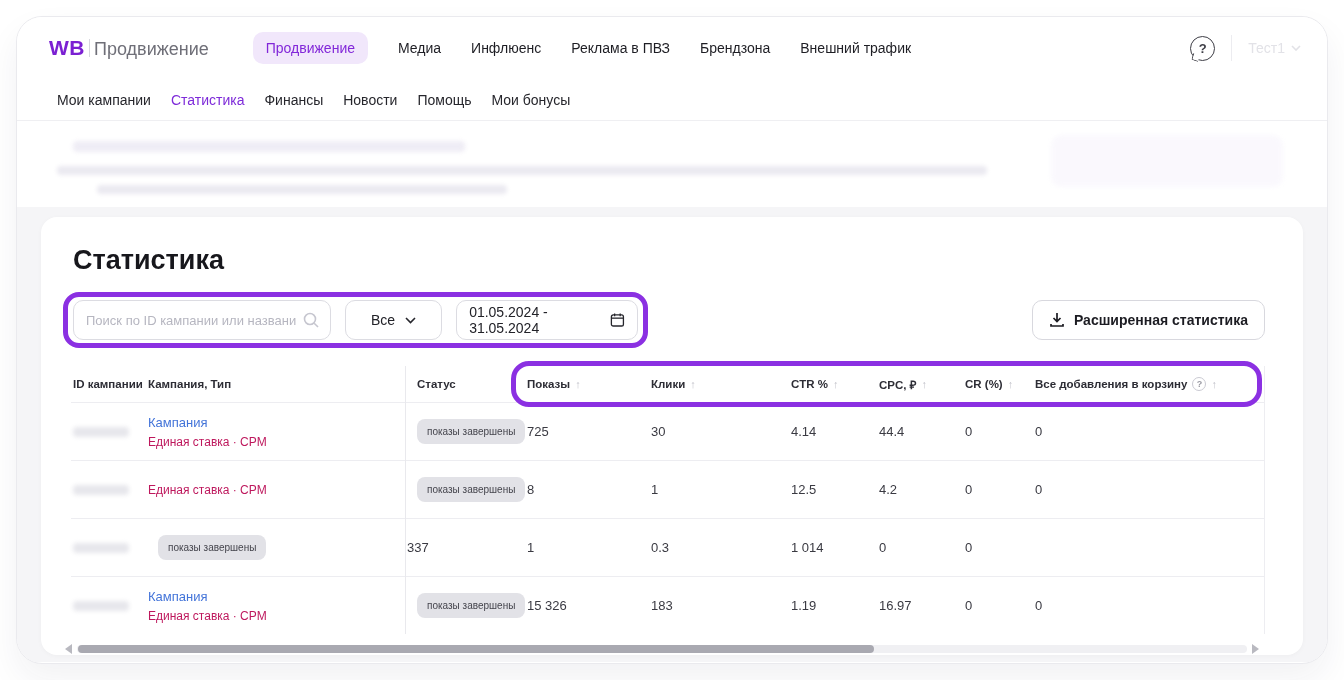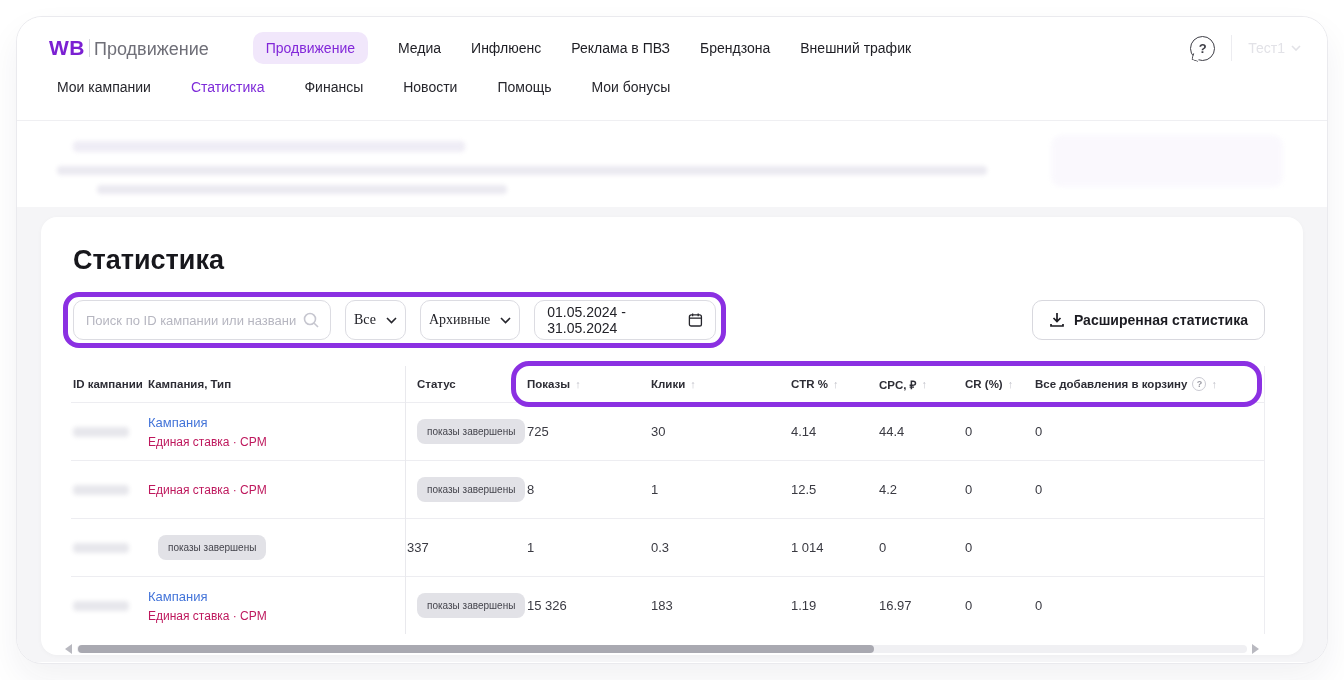--- a/index.html
+++ b/index.html
@@ -20,21 +20,21 @@
   .mainnav .item.pill{ background:#f1e7fb; color:#8227d9; padding:8px 13px; border-radius:10px; }
   .topbar-right{ margin-left:auto; display:flex; align-items:center; gap:16px; }
   .help{ width:25px; height:25px; border:1.7px solid #3e3e46; border-radius:50%;
     display:flex; align-items:center; justify-content:center; font-size:13px; font-weight:bold; color:#3e3e46; position:relative; }
   .help::after{ content:""; position:absolute; left:1px; bottom:-1px; width:6px; height:6px; background:#fff;
     border-left:1.7px solid #3e3e46; border-bottom:1.7px solid #3e3e46; transform:rotate(18deg); border-bottom-left-radius:2px; }
   .vdiv{ width:1px; height:26px; background:#ececf0; }
   .user{ display:flex; align-items:center; gap:6px; color:#e2e2e7; font-size:14px; }
 
   
-  .subnav{ display:flex; gap:40px; height:42px; padding-left:40px;
+  .subnav{ display:flex; align-items:center; gap:20px; height:42px; padding-left:40px;
     font-size:14px; color:#26262c; background:#fff; border-bottom:1px solid #efeff2; }
   .subnav .item{ cursor:pointer; }
   .subnav .item.active{ color:#7e2bd9; }
 
   
   .content{ background:#f5f5f7; height:calc(100% - 105px); }
 
   .banner{ background:#fff; height:86px; position:relative; padding:16px 26px 0 40px; }
   .ghost{ filter:blur(2px); opacity:.42; }
   .gbar{ background:#cfccdd; border-radius:4px; height:9px; }
@@ -51,21 +51,21 @@
   .filter-row{ display:flex; align-items:center; margin:24px 38px 0 32px; }
   .filter-group{ display:flex; align-items:center; gap:14px; position:relative; }
   .annotate{ position:absolute; border:5px solid #8b30e2; border-radius:16px; pointer-events:none; }
   .annotate.filters{ left:-10px; right:-10px; top:-8px; bottom:-8px; }
   .ctl{ height:40px; border:1px solid #dcdce2; border-radius:10px; background:#fff;
     display:flex; align-items:center; font-size:14px; color:#222228; }
   .search{ width:258px; padding:0 34px 0 12px; position:relative; }
   .search input{ border:0; outline:0; width:100%; font-size:13px; font-family:inherit; color:#222; background:transparent; }
   .search input::placeholder{ color:#b6b6c0; }
   .search .mag{ position:absolute; right:10px; top:10px; }
-  .select{ padding:0 8px; gap:10px; cursor:pointer;font-family:Liberation Serif, serif; }
+  .select{ padding:0 25px; gap:10px; cursor:pointer; }
   .date{ width:182px; padding:0 12px; justify-content:space-between; cursor:pointer; }
   .export{ margin-left:auto; height:40px; display:flex; align-items:center; gap:9px;
     border:1px solid #d8d8de; border-radius:10px; padding:0 16px; background:#fff;
     font-size:14px; font-weight:bold; color:#1c1c22; cursor:pointer; }
 
   
   .table-wrap{ margin:26px 38px 0 30px; position:relative; border-right:1px solid #ededf1; }
   .grid{ display:grid; grid-template-columns:75px 259px 120px 124px 140px 88px 86px 70px 1fr; padding-left:2px; align-items:center; }
   .thead{ height:36px; font-size:11.5px; font-weight:bold; color:#2d2d35; position:relative; }
   .thead .cell{ display:flex; align-items:center; gap:5px; }
@@ -156,26 +156,20 @@
               <circle cx="8" cy="8" r="5.5" fill="none" stroke="#c6c6cf" stroke-width="1.6"></circle>
               <path d="M12.2 12.2L16 16" stroke="#c6c6cf" stroke-width="1.6"></path>
             </svg>
           </div>
           <div class="ctl select">
             <span>Все</span>
             <svg width="11" height="7" viewBox="0 0 11 7">
                 <path d="M1 1l4.5 4.5L10 1" stroke="#26262c" stroke-width="1.6" fill="none"></path>
               </svg>
           </div>
-          <div class="ctl select">
-            <span>Архивные</span>
-            <svg width="11" height="7" viewBox="0 0 11 7">
-                <path d="M1 1l4.5 4.5L10 1" stroke="#26262c" stroke-width="1.6" fill="none"></path>
-              </svg>
-          </div>
           <div class="ctl date">
             <span>01.05.2024 - 31.05.2024</span>
             <svg width="16" height="16" viewBox="0 0 16 16">
               <rect x="1.5" y="2.5" width="13" height="12" rx="2" fill="none" stroke="#26262c" stroke-width="1.4"></rect>
               <path d="M1.5 6h13" stroke="#26262c" stroke-width="1.4"></path>
               <path d="M5 1v3M11 1v3" stroke="#26262c" stroke-width="1.4"></path>
             </svg>
           </div>
         </div>
         <button class="export">

